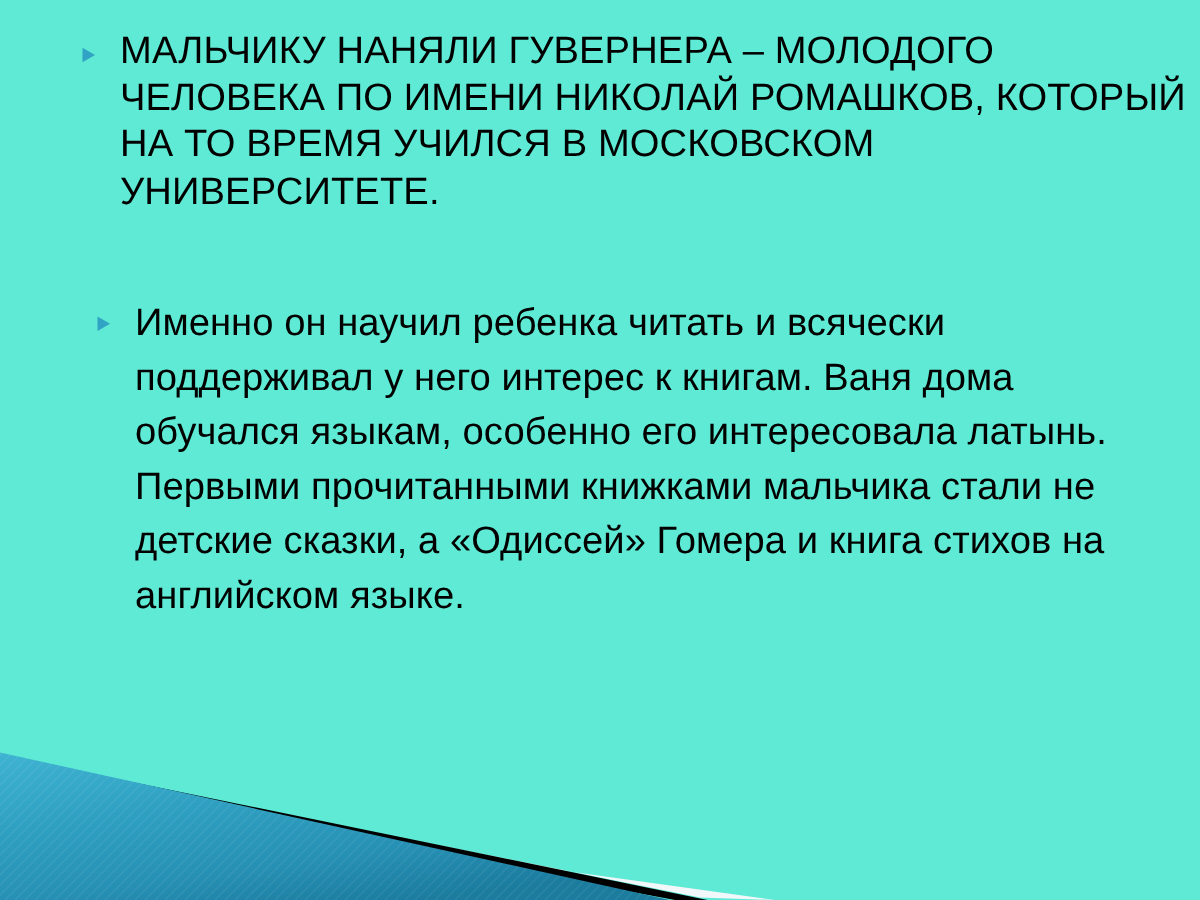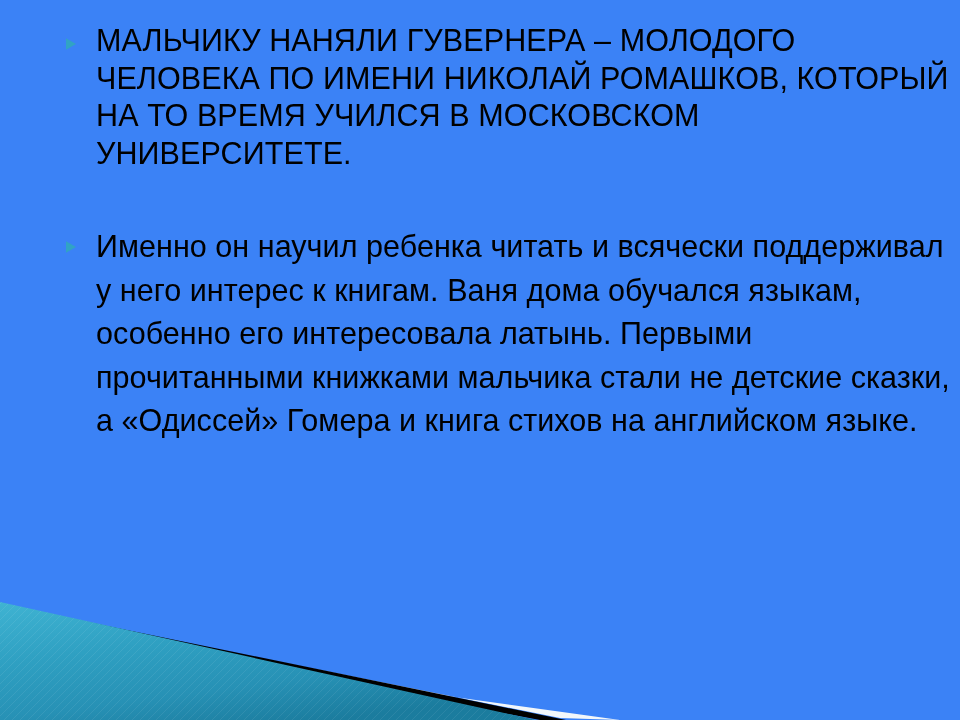--- a/index.html
+++ b/index.html
@@ -58,21 +58,21 @@
   }
   #para-1 .para-text {
     font-size: 30.5px;
     line-height: 37.6px;
     letter-spacing: 0.1px;
   }
   #para-1 .bullet-marker { top: 14px; }
 
   
   #para-2 {
-    margin: 0;
+    margin: 12px;
     padding-top: 53px;
   }
   #para-2 .para-text {
     font-size: 30.5px;
     line-height: 43.5px;
     letter-spacing: 0.05px;
   }
   #para-2 .bullet-marker { top: 67px; }
 
   
@@ -82,21 +82,21 @@
     bottom: 0;
     width: 620px;
     height: 130px;
     pointer-events: none;
   }
   #deco svg { display: block; }
 </style>
 </head>
 <body>
 
-<div id="slide" style="background: #3b82f6;">
+<div id="slide" style="background: #5eead4;">
 
   <div id="content">
 
     <div class="bullet-para" id="para-1">
       <span class="bullet-marker">
         <svg width="16" height="16" viewBox="0 0 16 16" aria-hidden="true">
           <polygon points="3,2.2 13,8 3,13.8" fill="#31A3C4"></polygon>
         </svg>
       </span>
       <span class="para-text" style="text-transform: uppercase;">МАЛЬЧИКУ НАНЯЛИ ГУВЕРНЕРА – МОЛОДОГО ЧЕЛОВЕКА ПО ИМЕНИ НИКОЛАЙ РОМАШКОВ, КОТОРЫЙ НА ТО ВРЕМЯ УЧИЛСЯ В МОСКОВСКОМ УНИВЕРСИТЕТЕ.</span>

